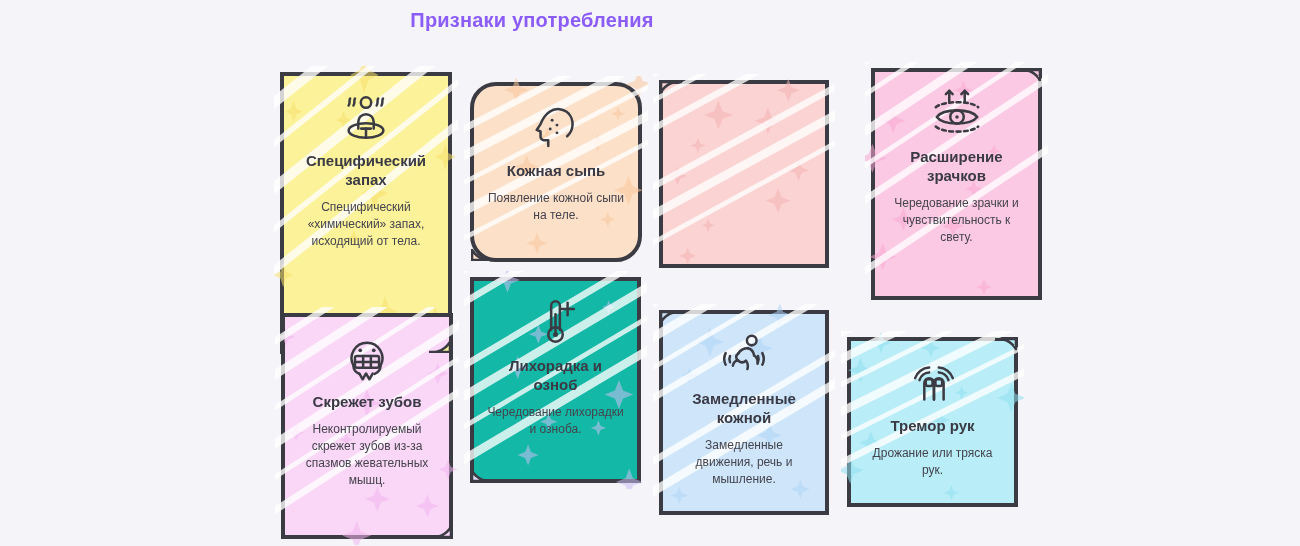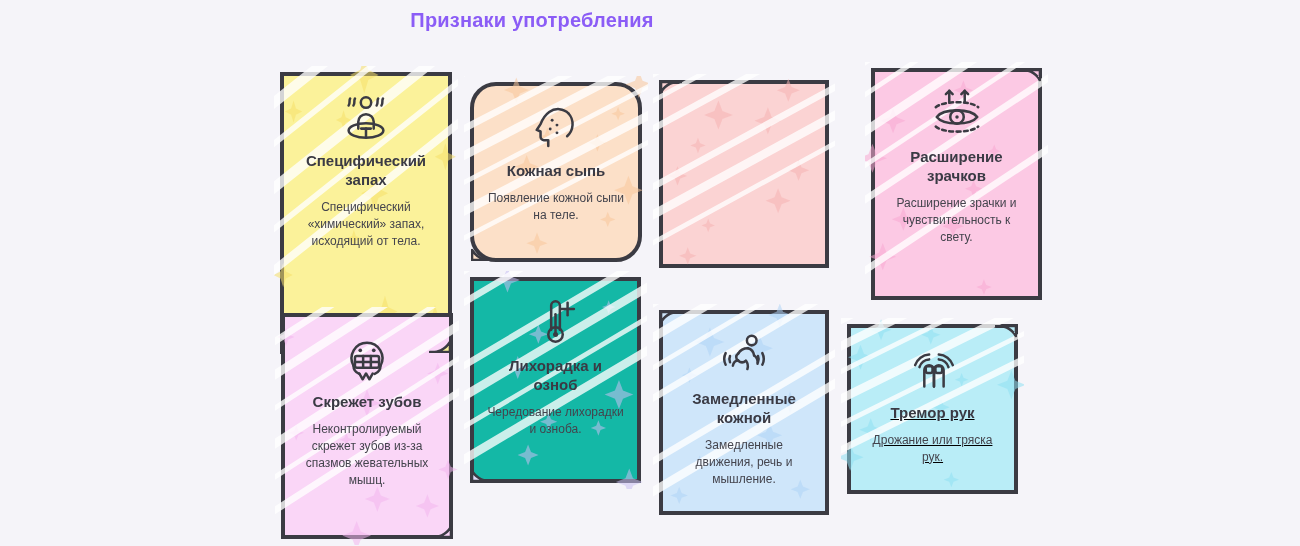--- a/index.html
+++ b/index.html
@@ -180,21 +180,21 @@
      <path d="M40 17V5"></path>
             <path d="M36.5 8.5L40 5l3.5 3.5"></path>
      <path d="M10 22c8-7 36-7 44 0" stroke-dasharray="4 3.5"></path>
      <path d="M10 42c8 7 36 7 44 0" stroke-dasharray="4 3.5"></path>
      <path d="M11 32c7-9 35-9 42 0-7 9-35 9-42 0z"></path>
      <circle cx="32" cy="32" r="7"></circle>
      <circle cx="32" cy="32" r="1.8" fill="#3b3b43" stroke="none"></circle>
    </svg>
         </div>
         <div class="c-title">Расширение зрачков</div>
-        <div class="c-desc">Расширение зрачки и чувствительность к свету.</div>
+        <div class="c-desc">Чередование зрачки и чувствительность к свету.</div>
       </div>
       <div class="fold" style="right: -3px; top: -3px;"><svg viewBox="0 0 22 20">
           <path d="M1 1 C8 0 16 3 21 11 L21 1 Z" fill="#fcc9e4" stroke="#3b3b43" stroke-width="2.6" stroke-linejoin="round"></path>
         </svg></div>
     </div>
     <div class="card" style="left: 281px; top: 313px; width: 172px; height: 226px; background: rgb(250, 214, 247); border-color: rgb(59, 59, 67);">
       <div class="sheen"><svg viewBox="0 0 192 246" preserveAspectRatio="none" width="100%" height="100%">
           <path d="M159 193.6 L162.36 202.23999999999998 L171 205.6 L162.36 208.96 L159 217.6 L155.64 208.96 L147 205.6 L155.64 202.23999999999998 Z" fill="#f3b6ee" opacity="0.55"></path>
           <path d="M74.4 130.16000000000003 L76.36 135.20000000000002 L81.4 137.16000000000003 L76.36 139.12000000000003 L74.4 144.16000000000003 L72.44000000000001 139.12000000000003 L67.4 137.16000000000003 L72.44000000000001 135.20000000000002 Z" fill="#f3b6ee" opacity="0.55"></path>
           <path d="M169.8 57.72 L172.88000000000002 65.64 L180.8 68.72 L172.88000000000002 71.8 L169.8 79.72 L166.72 71.8 L158.8 68.72 L166.72 65.64 Z" fill="#f3b6ee" opacity="0.55"></path>
@@ -303,21 +303,21 @@
      <path d="M46.5 29c1 2.5 1 4.5 0 6.5"></path>
    </svg>
         </div>
         <div class="c-title">Замедленные кожной</div>
         <div class="c-desc">Замедленные движения, речь и мышление.</div>
       </div>
       <div class="fold" style="left: -3px; top: -3px;"><svg viewBox="0 0 22 20">
           <path d="M21 1 C14 0 6 3 1 11 L1 1 Z" fill="#cfe6fa" stroke="#3b3b43" stroke-width="2.6" stroke-linejoin="round"></path>
         </svg></div>
     </div>
-    <div class="card" style="left: 847px; top: 324px; width: 171px; height: 170px; background: rgb(185, 237, 247); border-color: rgb(59, 59, 67); text-decoration: underline;">
+    <div class="card" style="left: 847px; top: 337px; width: 171px; height: 170px; background: rgb(185, 237, 247); border-color: rgb(59, 59, 67);">
       <div class="sheen"><svg viewBox="0 0 191 190" preserveAspectRatio="none" width="100%" height="100%">
           <path d="M177.84 54.8 L182.04 65.6 L192.84 69.8 L182.04 74 L177.84 84.8 L173.64000000000001 74 L162.84 69.8 L173.64000000000001 65.6 Z" fill="#8fe0f2" opacity="0.55"></path>
           <path d="M93.71 7.600000000000001 L96.50999999999999 14.8 L103.71 17.6 L96.50999999999999 20.400000000000002 L93.71 27.6 L90.91 20.400000000000002 L83.71 17.6 L90.91 14.8 Z" fill="#8fe0f2" opacity="0.55"></path>
           <path d="M9.58 131.4 L13.5 141.48000000000002 L23.58 145.4 L13.5 149.32 L9.58 159.4 L5.66 149.32 L-4.42 145.4 L5.66 141.48000000000002 Z" fill="#8fe0f2" opacity="0.55"></path>
           <path d="M104.45 84.2 L106.97 90.68 L113.45 93.2 L106.97 95.72 L104.45 102.2 L101.93 95.72 L95.45 93.2 L101.93 90.68 Z" fill="#8fe0f2" opacity="0.55"></path>
           <path d="M20.32 28 L23.96 37.36 L33.32 41 L23.96 44.64 L20.32 54 L16.68 44.64 L7.32 41 L16.68 37.36 Z" fill="#8fe0f2" opacity="0.55"></path>
           <path d="M115.19 160.8 L117.42999999999999 166.56 L123.19 168.8 L117.42999999999999 171.04000000000002 L115.19 176.8 L112.95 171.04000000000002 L107.19 168.8 L112.95 166.56 Z" fill="#8fe0f2" opacity="0.55"></path>
           <path d="M31.060000000000002 104.6 L34.42 113.24 L43.06 116.6 L34.42 119.96 L31.060000000000002 128.6 L27.700000000000003 119.96 L19.060000000000002 116.6 L27.700000000000003 113.24 Z" fill="#8fe0f2" opacity="0.55"></path>
           <path d="M125.93 57.400000000000006 L127.89 62.440000000000005 L132.93 64.4 L127.89 66.36 L125.93 71.4 L123.97000000000001 66.36 L118.93 64.4 L123.97000000000001 62.440000000000005 Z" fill="#8fe0f2" opacity="0.55"></path>
           <path d="M41.800000000000004 1.1999999999999993 L44.88 9.12 L52.800000000000004 12.2 L44.88 15.28 L41.800000000000004 23.2 L38.720000000000006 15.28 L30.800000000000004 12.2 L38.720000000000006 9.12 Z" fill="#8fe0f2" opacity="0.55"></path>

